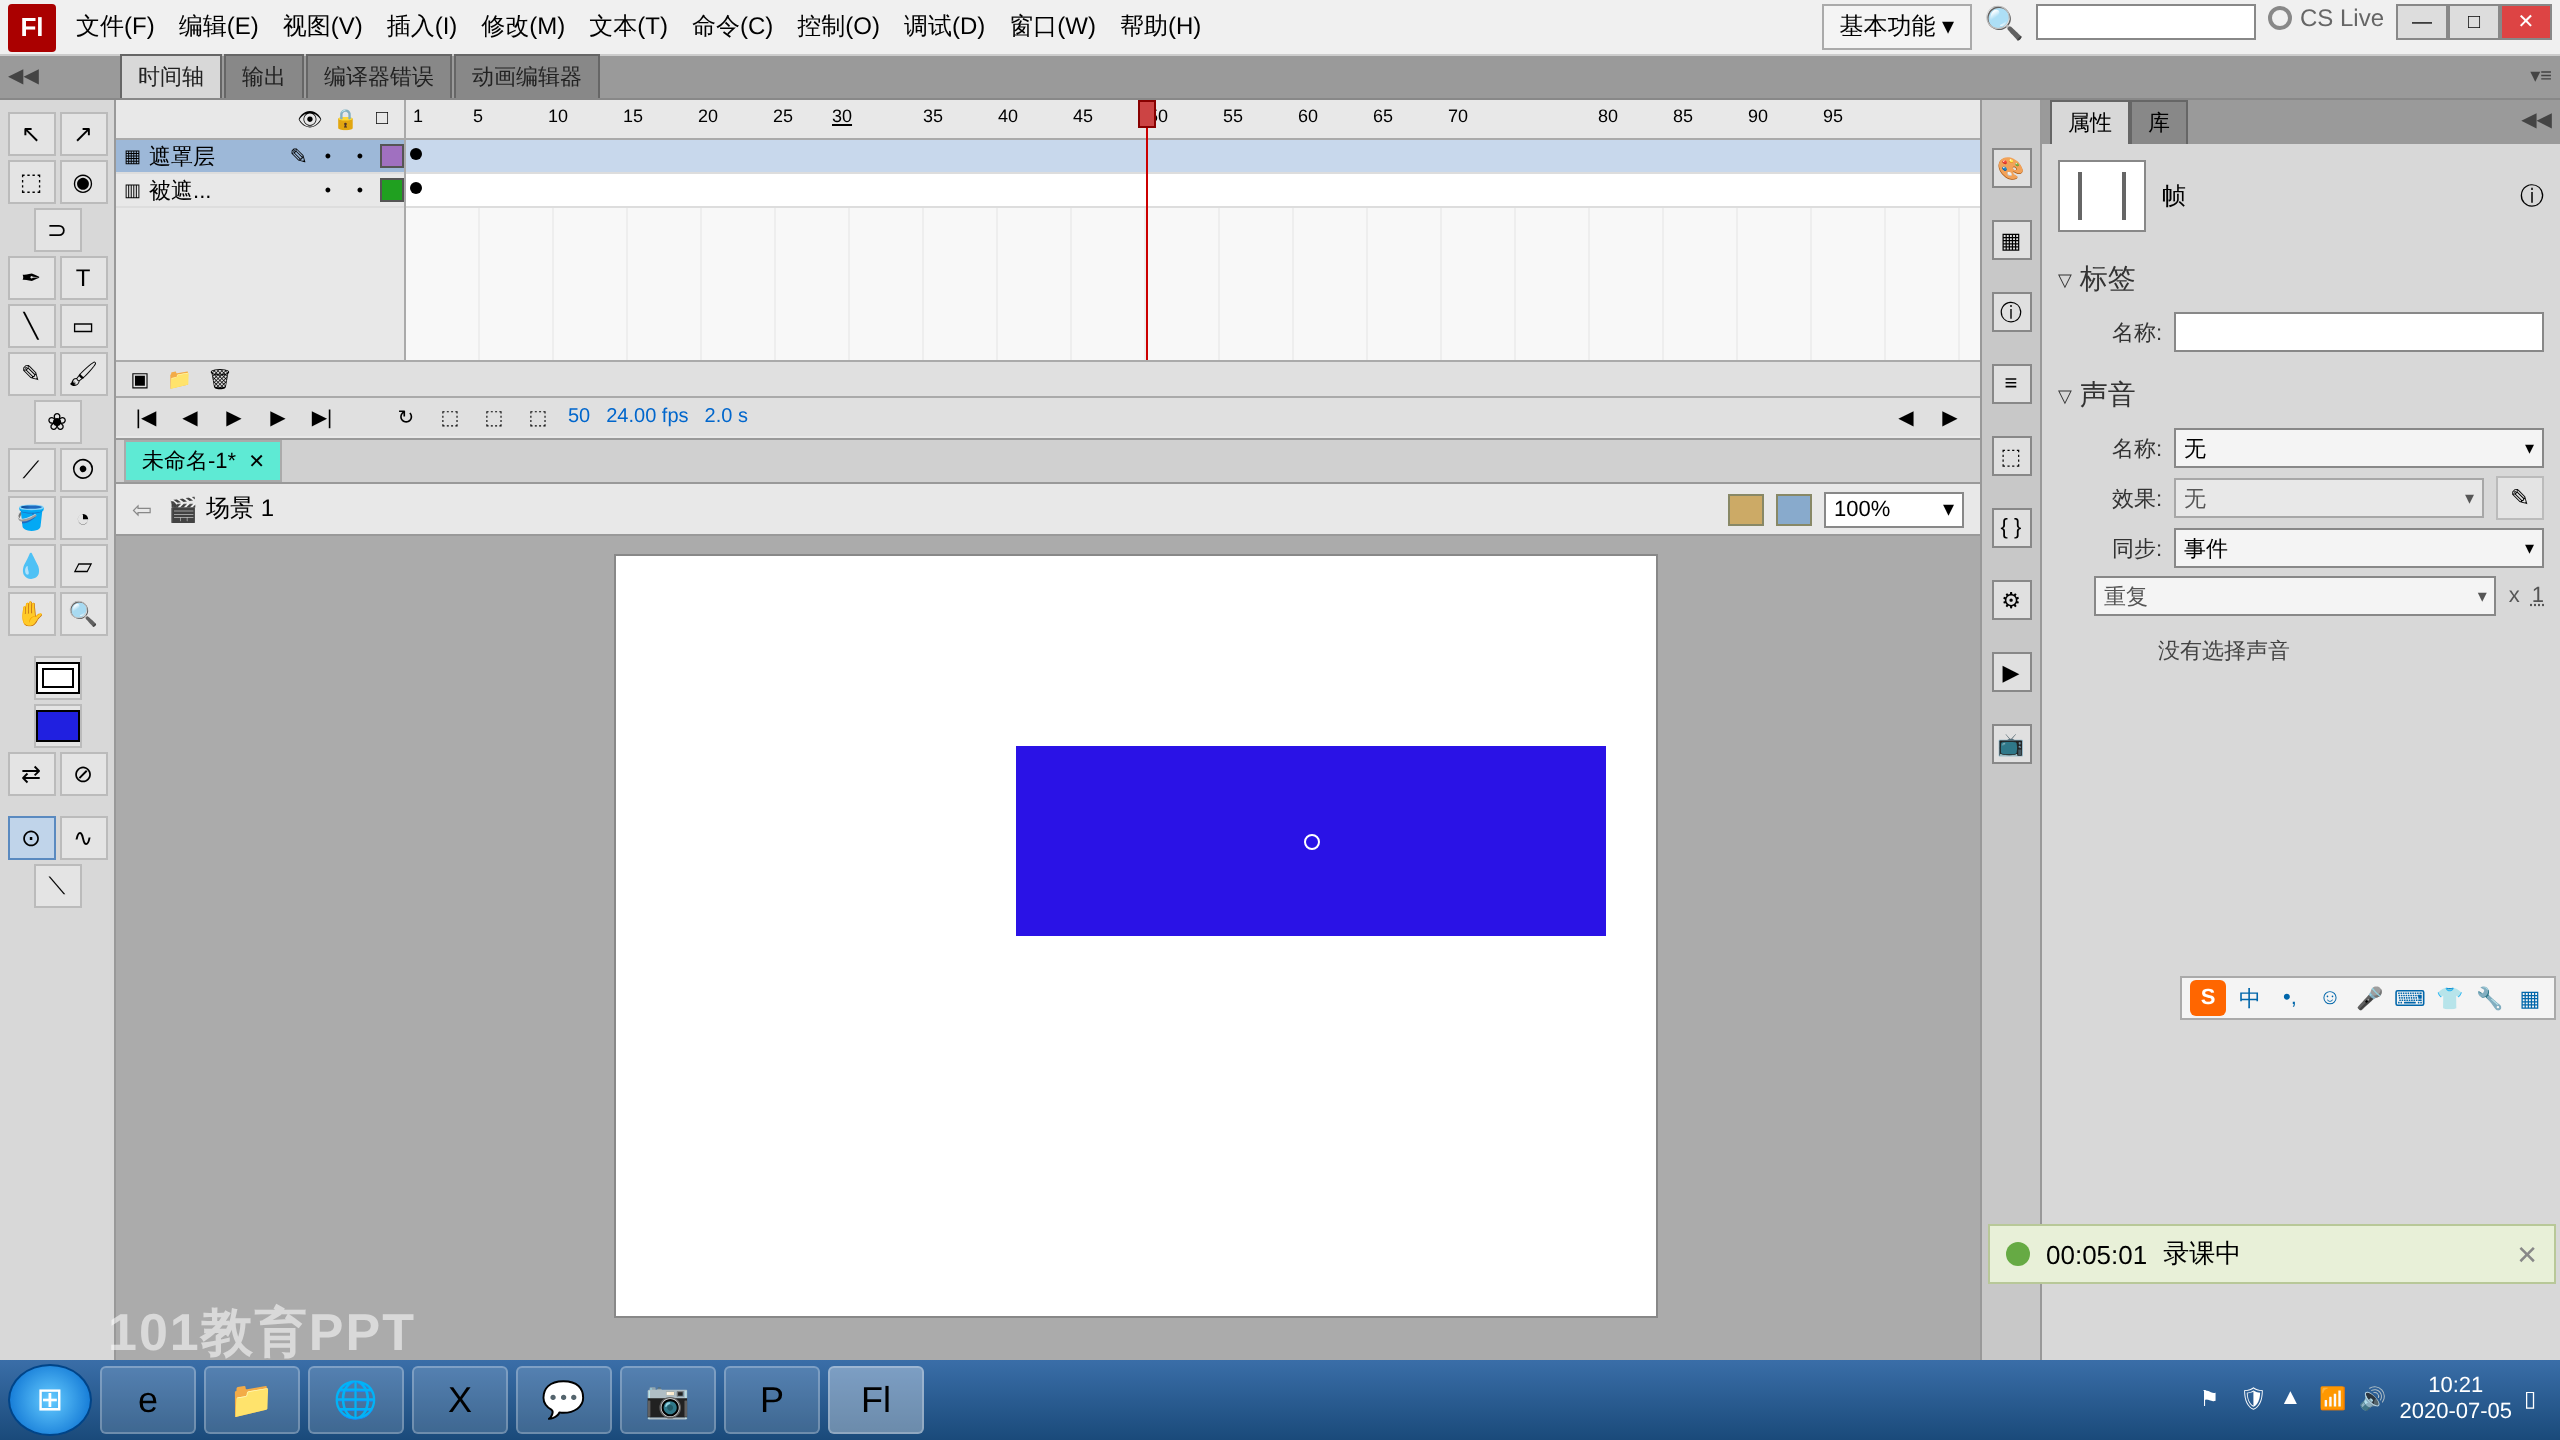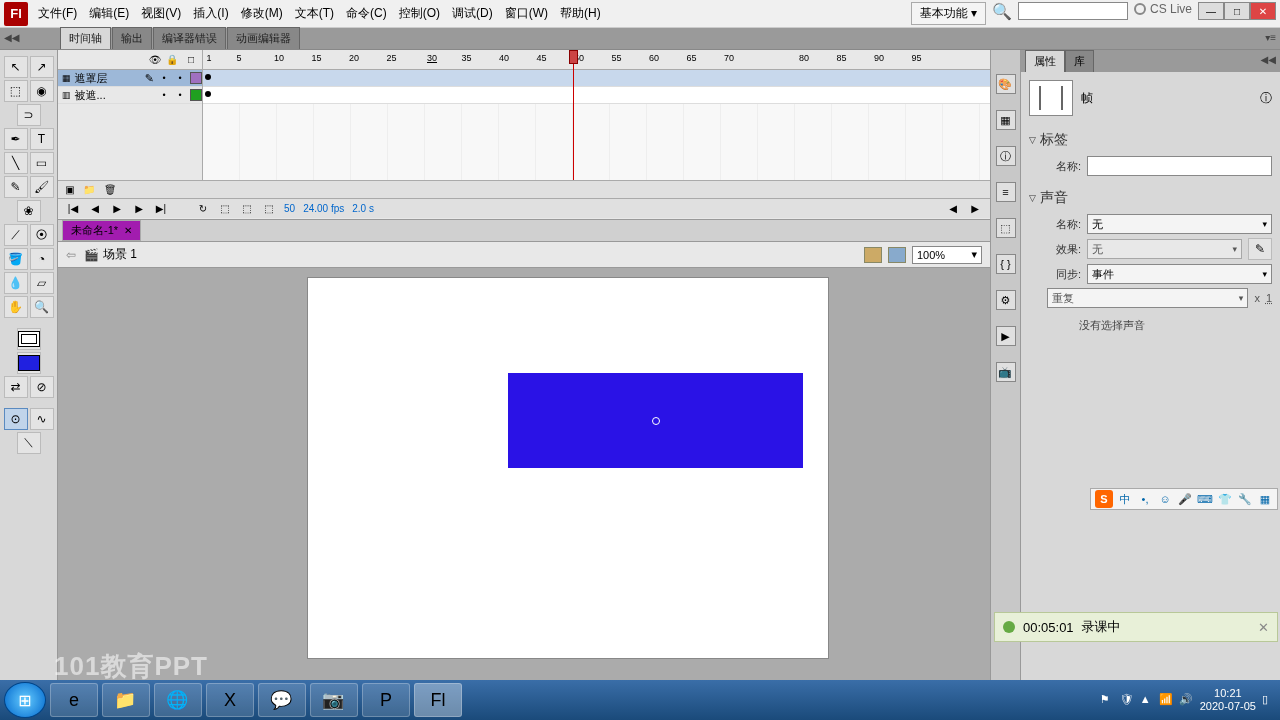--- a/index.html
+++ b/index.html
@@ -65,21 +65,21 @@
 
 .layer-btns { height: 18px; border-top: 1px solid #aaa; display: flex; align-items: center; padding: 0 4px; gap: 4px; background: #e0e0e0; }
 .layer-btns .lb { width: 16px; height: 14px; font-size: 10px; display: flex; align-items: center; justify-content: center; }
 
 .timeline-status { height: 20px; border-top: 1px solid #aaa; background: #e0e0e0; display: flex; align-items: center; padding: 0 8px; gap: 8px; font-size: 10px; }
 .ts-btn { width: 14px; text-align: center; cursor: pointer; }
 .ts-val { color: #06c; }
 
 
 .doc-tabs { height: 22px; background: #d0d0d0; display: flex; align-items: center; padding-left: 4px; border-bottom: 1px solid #999; }
-.doc-tab { padding: 2px 8px; font-size: 11px; background: #a21caf; border: 1px solid #aaa; display: flex; align-items: center; gap: 6px; }
+.doc-tab { padding: 2px 8px; font-size: 11px; background: #5eead4; border: 1px solid #aaa; display: flex; align-items: center; gap: 6px; }
 .doc-tab .x { font-size: 10px; cursor: pointer; }
 
 
 .scene-bar { height: 26px; background: #e8e8e8; border-bottom: 1px solid #999; display: flex; align-items: center; padding: 0 8px; font-size: 12px; }
 .scene-bar-right { margin-left: auto; display: flex; align-items: center; gap: 6px; }
 .scene-icon { width: 18px; height: 16px; background: #ca6; border: 1px solid #886; }
 .zoom-box { width: 70px; height: 18px; border: 1px solid #888; background: #fff; font-size: 11px; padding: 0 4px; display: flex; align-items: center; justify-content: space-between; }
 
 
 .stage-wrap { flex: 1; background: #ababab; overflow: auto; position: relative; }
@@ -277,21 +277,21 @@
           </div>
         </div>
         <div class="frames">
           <div class="ruler" id="ruler">
               <span class="ruler-tick" style="left: 3.5px;">1</span>
               <span class="ruler-tick" style="left: 33.5px;">5</span>
               <span class="ruler-tick" style="left: 71px;">10</span>
               <span class="ruler-tick" style="left: 108.5px;">15</span>
               <span class="ruler-tick" style="left: 146px;">20</span>
               <span class="ruler-tick" style="left: 183.5px;">25</span>
-              <span class="ruler-tick" style="left: 224px; text-decoration: underline;">30</span>
+              <span class="ruler-tick" style="left: 213px; text-decoration: underline;">30</span>
               <span class="ruler-tick" style="left: 258.5px;">35</span>
               <span class="ruler-tick" style="left: 296px;">40</span>
               <span class="ruler-tick" style="left: 333.5px;">45</span>
               <span class="ruler-tick" style="left: 371px;">50</span>
               <span class="ruler-tick" style="left: 408.5px;">55</span>
               <span class="ruler-tick" style="left: 446px;">60</span>
               <span class="ruler-tick" style="left: 483.5px;">65</span>
               <span class="ruler-tick" style="left: 521px;">70</span>
               <span class="ruler-tick" style="left: 558.5px; margin-top: 42px;">75</span>
               <span class="ruler-tick" style="left: 596px;">80</span>

